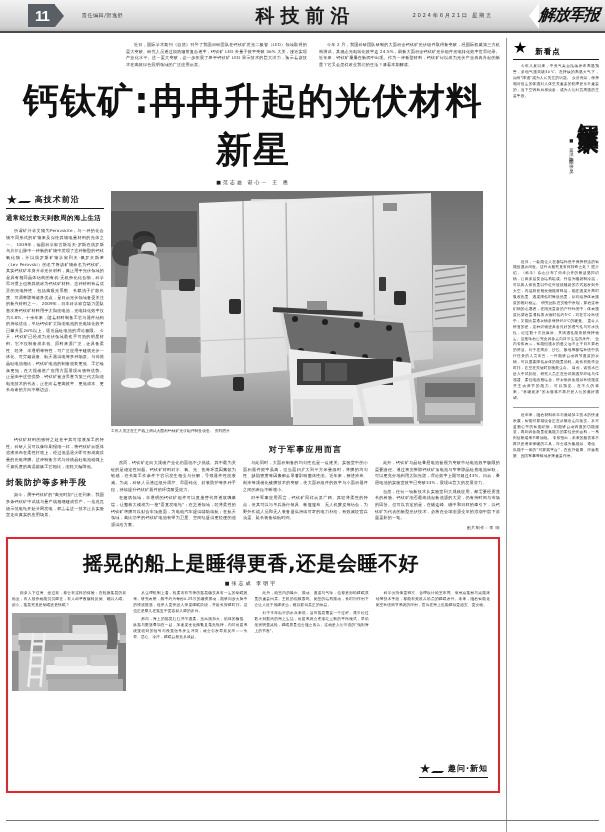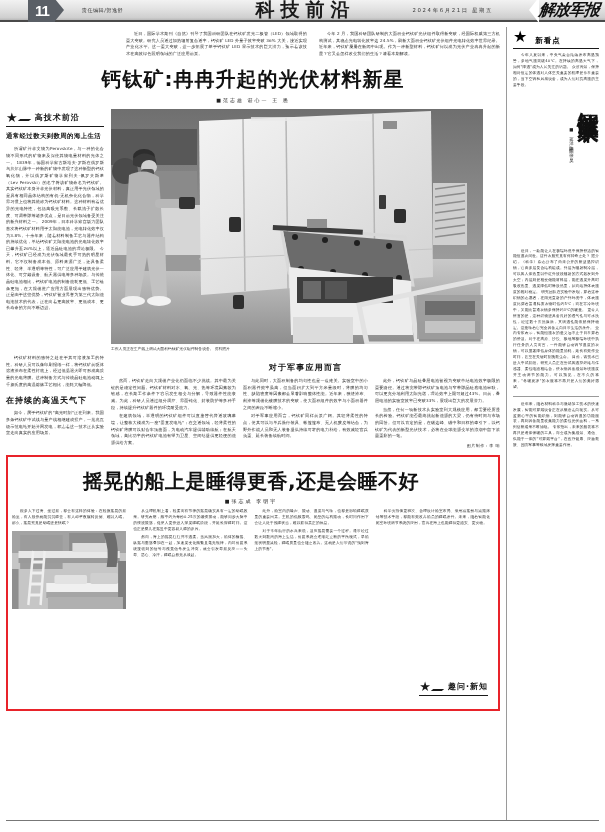--- a/index.html
+++ b/index.html
@@ -12,21 +12,21 @@
   .page {
     position: relative;
     width: 605px; height: 832px;
     background: #ffffff;
     padding: 0;
   }
 
   
   .masthead {
     position: relative;
-    height: 22px;
+    height: 33px;
     background: linear-gradient(to bottom, #f2f2f2 0%, #e2e2e2 45%, #cfcfcf 88%, #b8b8b8 100%);
     border-bottom: 2px solid #4a4a4a;
     display: flex;
     align-items: center;
   }
   .page-num-wrap {
     position: relative;
     margin-left: 28px;
     display: flex; align-items: center;
   }
@@ -108,21 +108,21 @@
   .ft p { margin-bottom: 2px; text-indent: 8px; }
   .ft.tiny { font-size: 3.7px; line-height: 1.6; }
 
   
   .lead-block { display: flex; gap: 12px; margin: 4px 0 6px 120px; }
   .lead-block .lead-col { flex: 1; }
 
   
   .headline {
     text-align: center;
-    font-size: 20px;
+    font-size: 36px;
     font-weight: bold;
     letter-spacing: 1px;
     color: #111;
     margin: 4px 0 4px 0;
     font-family: "DejaVu Sans", sans-serif;
   }
   .byline {
     text-align: center;
     font-size: 5px;
     color: #222;
@@ -354,21 +354,21 @@
           </div>
           <div class="photo-caption">工作人员正在生产线上调试大面积钙钛矿光伏组件制备设备。  资料照片</div>
         </div>
       </div>
 
       <div style="display:flex; gap:7px; margin-top:4px;">
         <div style="width:98px;">
           <div class="ft">
             <p>钙钛矿材料的独特之处在于其可溶液加工的特性。科研人员可以像印刷报纸一样，将钙钛矿前驱体溶液涂布在柔性衬底上，经过低温退火即可形成高质量的光电薄膜。这种制备方式与传统晶硅电池动辄上千摄氏度的高温熔炼工艺相比，能耗大幅降低。</p>
           </div>
-          <div class="subhead-left">在持续的高温天气下</div>
+          <div class="subhead-left">封装防护等多种手段</div>
           <div class="ft">
             <p>如今，属于钙钛矿的"高光时刻"正在到来。我国多条钙钛矿中试线与量产线相继建成投产，一批兆瓦级示范电站开始并网发电，标志着这一技术正从实验室走向真实的应用场景。</p>
           </div>
         </div>
         <div style="flex:1;">
           <div class="subhead">对于军事应用而言</div>
           <div class="cols3">
             <div class="ft">
               <p>然而，钙钛矿走向大规模产业化仍面临不少挑战。其中最为关键的是稳定性问题。钙钛矿材料对水、氧、光、热等环境因素较为敏感，在长期工作条件下容易发生相变与分解，导致器件性能衰减。为此，科研人员通过组分调控、界面钝化、封装防护等多种手段，持续提升钙钛矿器件的环境耐受能力。</p>
               <p>在建筑领域，半透明的钙钛矿组件可以直接替代普通玻璃幕墙，让整栋大楼成为一座"垂直发电站"；在交通领域，轻薄柔性的钙钛矿薄膜可以贴合车顶曲面，为电动汽车提供辅助续航；在航天领域，高比功率的钙钛矿电池有望为卫星、空间站提供更轻便的能源供给方案。</p>

